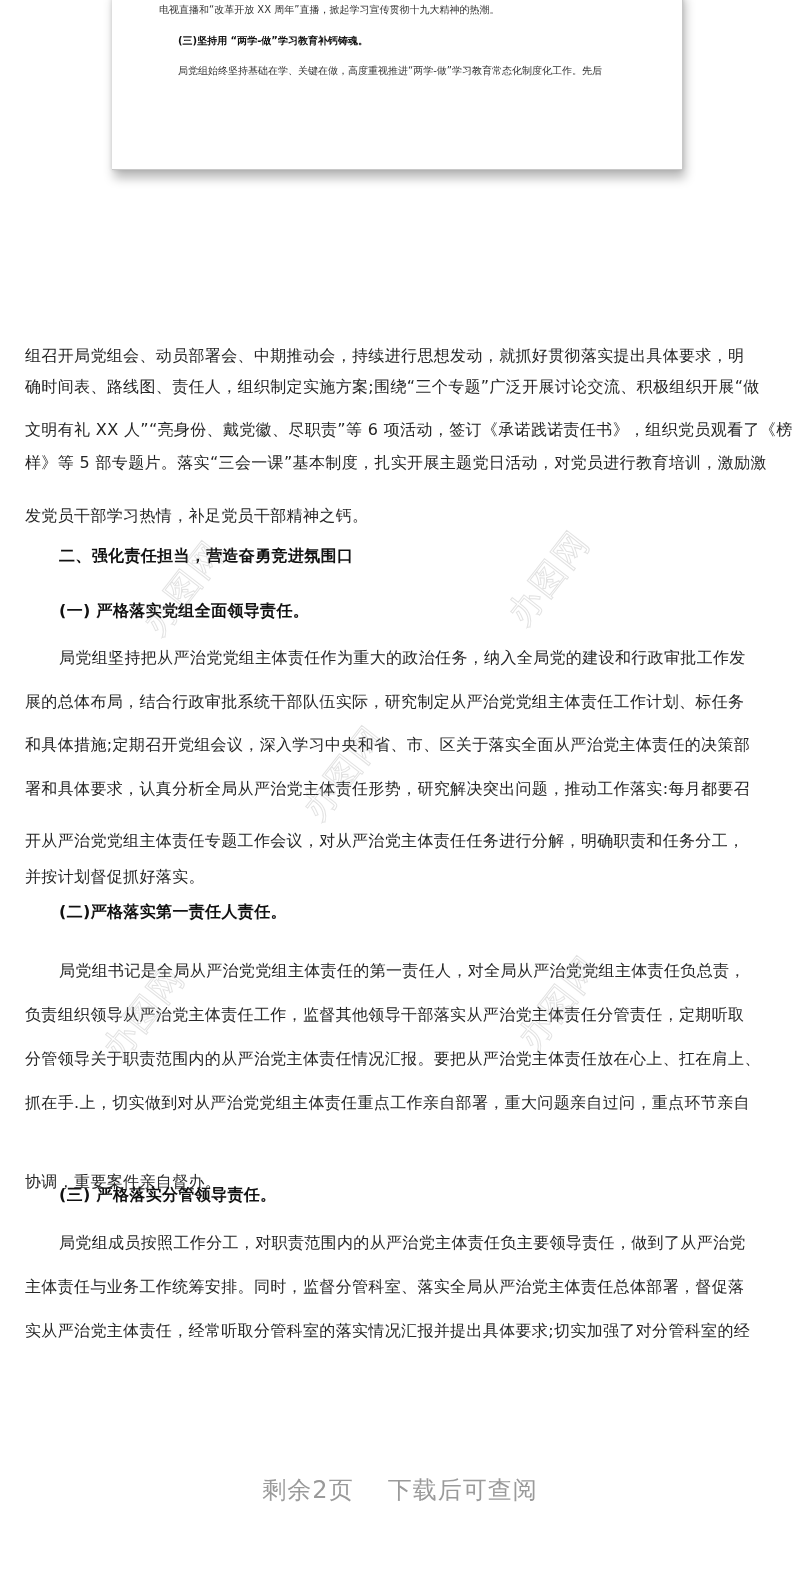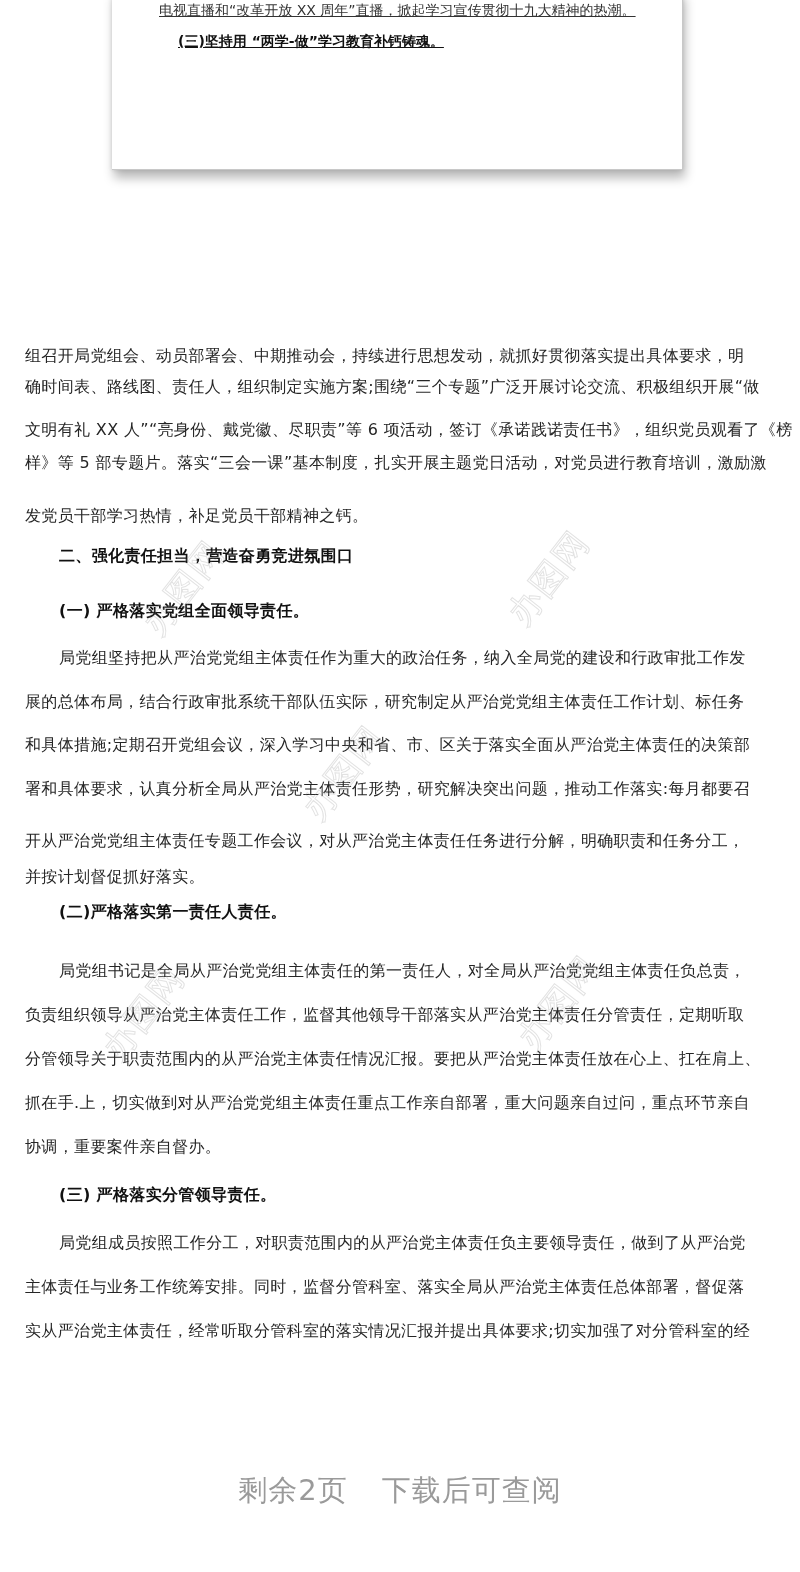--- a/index.html
+++ b/index.html
@@ -22,25 +22,24 @@
       top: -10px;
       width: 570px;
       height: 179px;
       background: #ffffff;
       border-right: 1px solid #c8c8c8;
       border-bottom: 1px solid #c8c8c8;
       box-shadow: 2px 8px 10px rgba(0,0,0,0.28), 0 0 4px rgba(0,0,0,0.12);
     }
     .preview-line {
       position: absolute;
-      font-size: 14px;
+      font-size: 10px;
       line-height: 12px;
       color: #333333;
       white-space: nowrap;
-      text-decoration: underline;
     }
     .preview-line.l1 { left: 47px; top: 14px; }
     .preview-line.l2 { left: 66px; top: 45px; font-weight: bold; color: #111; text-align: right; }
     .preview-line.l3 { left: 66px; top: 75px; }
 
     
     .doc {
       position: absolute;
       left: 25px;
       top: 322px;
@@ -72,33 +71,34 @@
       letter-spacing: 2px;
     }
 
     
     .footer-prompt {
       position: absolute;
       left: 0;
       top: 1468px;
       width: 800px;
       text-align: center;
-      font-size: 29px;
+      font-size: 24px;
       line-height: 44px;
       color: #9a9a9a;
       letter-spacing: 1px;
     }
     .footer-prompt .gap { display: inline-block; width: 34px; }
   </style>
 </head>
 <body>
 
 <div class="preview-card">
   <div class="preview-line l1">电视直播和“改革开放 XX 周年”直播，掀起学习宣传贯彻十九大精神的热潮。</div>
   <div class="preview-line l2">(三)坚持用 “两学-做”学习教育补钙铸魂。</div>
+  <div class="preview-line l3">局党组始终坚持基础在学、关键在做，高度重视推进“两学-做”学习教育常态化制度化工作。先后</div>
 </div>
 
 <div class="doc">
   <div class="line" style="top:12px">组召开局党组会、动员部署会、中期推动会，持续进行思想发动，就抓好贯彻落实提出具体要求，明</div>
   <div class="line" style="top:43px">确时间表、路线图、责任人，组织制定实施方案;围绕“三个专题”广泛开展讨论交流、积极组织开展“做</div>
   <div class="line" style="top:86px">文明有礼 XX 人”“亮身份、戴党徽、尽职责”等 6 项活动，签订《承诺践诺责任书》，组织党员观看了《榜</div>
   <div class="line" style="top:119px">样》等 5 部专题片。落实“三会一课”基本制度，扎实开展主题党日活动，对党员进行教育培训，激励激</div>
   <div class="line" style="top:172px">发党员干部学习热情，补足党员干部精神之钙。</div>
   <div class="line indent heading" style="top:212px">二、强化责任担当，营造奋勇竞进氛围口</div>
   <div class="line indent heading" style="top:267px">(一) 严格落实党组全面领导责任。</div>
@@ -106,21 +106,21 @@
   <div class="line" style="top:358px">展的总体布局，结合行政审批系统干部队伍实际，研究制定从严治党党组主体责任工作计划、标任务</div>
   <div class="line" style="top:401px">和具体措施;定期召开党组会议，深入学习中央和省、市、区关于落实全面从严治党主体责任的决策部</div>
   <div class="line" style="top:445px">署和具体要求，认真分析全局从严治党主体责任形势，研究解决突出问题，推动工作落实:每月都要召</div>
   <div class="line" style="top:497px">开从严治党党组主体责任专题工作会议，对从严治党主体责任任务进行分解，明确职责和任务分工，</div>
   <div class="line" style="top:533px">并按计划督促抓好落实。</div>
   <div class="line indent heading" style="top:568px">(二)严格落实第一责任人责任。</div>
   <div class="line indent" style="top:627px">局党组书记是全局从严治党党组主体责任的第一责任人，对全局从严治党党组主体责任负总责，</div>
   <div class="line" style="top:671px">负责组织领导从严治党主体责任工作，监督其他领导干部落实从严治党主体责任分管责任，定期听取</div>
   <div class="line" style="top:715px">分管领导关于职责范围内的从严治党主体责任情况汇报。要把从严治党主体责任放在心上、扛在肩上、</div>
   <div class="line" style="top:759px">抓在手.上，切实做到对从严治党党组主体责任重点工作亲自部署，重大问题亲自过问，重点环节亲自</div>
-  <div class="line" style="top:803px">协调，重要案件亲自督办。</div>
+  <div class="line" style="top:838px">协调，重要案件亲自督办。</div>
   <div class="line indent heading" style="top:851px">(三) 严格落实分管领导责任。</div>
   <div class="line indent" style="top:899px">局党组成员按照工作分工，对职责范围内的从严治党主体责任负主要领导责任，做到了从严治党</div>
   <div class="line" style="top:943px">主体责任与业务工作统筹安排。同时，监督分管科室、落实全局从严治党主体责任总体部署，督促落</div>
   <div class="line" style="top:987px">实从严治党主体责任，经常听取分管科室的落实情况汇报并提出具体要求;切实加强了对分管科室的经</div>
 </div>
 
 <div class="watermark" style="left:130px; top:565px;">办图网</div>
 <div class="watermark" style="left:495px; top:555px;">办图网</div>
 <div class="watermark" style="left:290px; top:750px;">办图网</div>
 <div class="watermark" style="left:90px; top:990px;">办图网</div>

